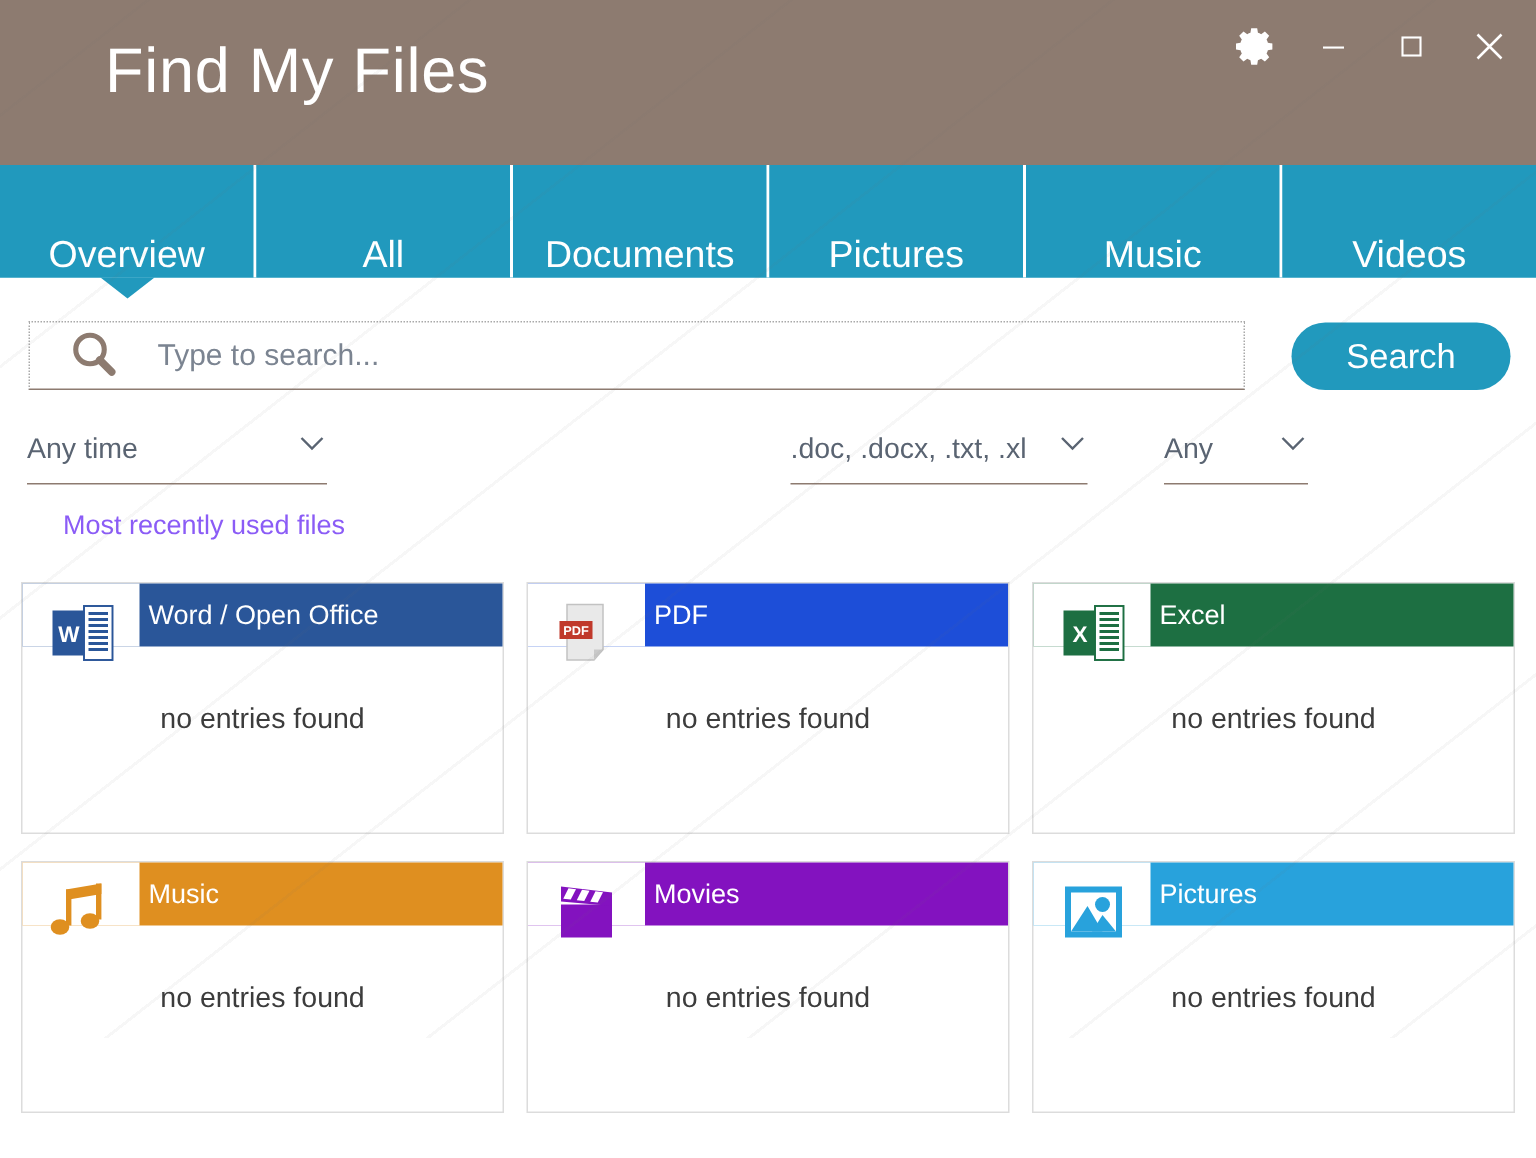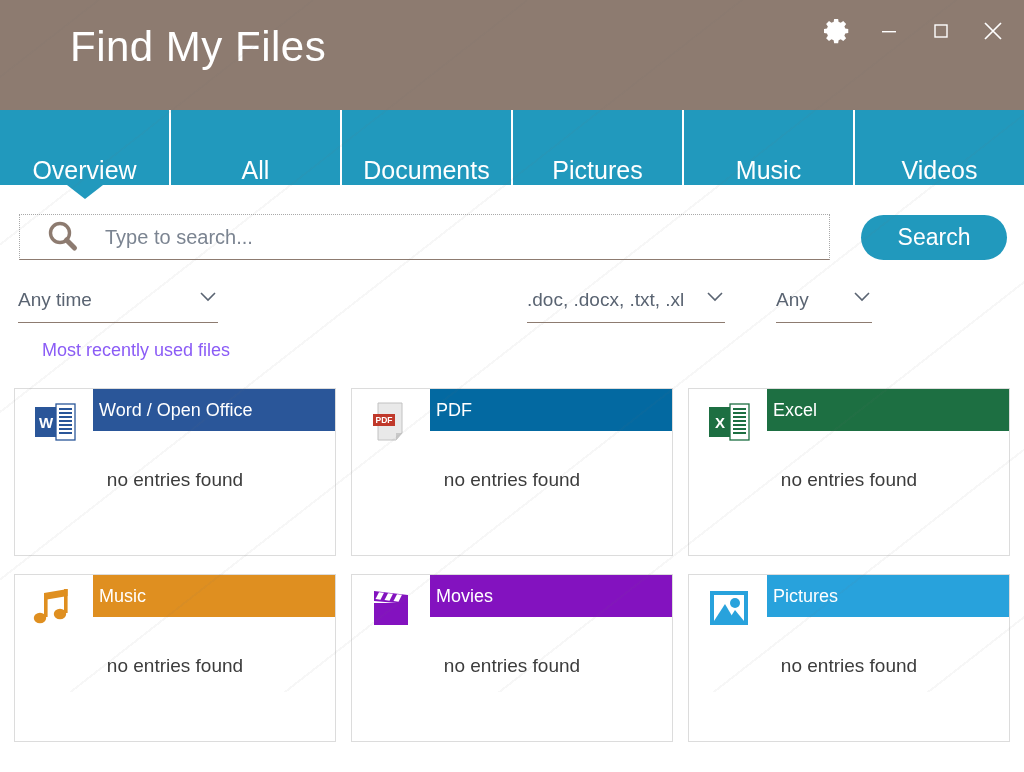--- a/index.html
+++ b/index.html
@@ -267,21 +267,21 @@
           </svg>
         </div>
         <div class="card-title">Word / Open Office</div>
       </div>
       <div class="card-body">
         <div class="card-empty">no entries found</div>
       </div>
     </div>
 
     <div class="card c1">
-      <div class="card-head" style="background: #0369a1; align-items: center;">
+      <div class="card-head" style="background: #1d4ed8; align-items: center;">
         <div class="card-notch"></div>
         <div class="card-icon">
           <svg width="50" height="50" viewBox="0 0 50 50">
             <path d="M11 6 H35 V36 L29 43 H11 Z" fill="#e9e9e9" stroke="#c2c2c2" stroke-width="1"></path>
             <path d="M35 36 L29 43 V36 Z" fill="#c9c9c9"></path>
             <rect x="6" y="17" width="22" height="12" fill="#c0392b"></rect>
             <text x="17" y="26" font-family="Liberation Sans, sans-serif" font-size="8.5" fill="#ffffff" text-anchor="middle" font-weight="bold">PDF</text>
           </svg>
         </div>
         <div class="card-title">PDF</div>

